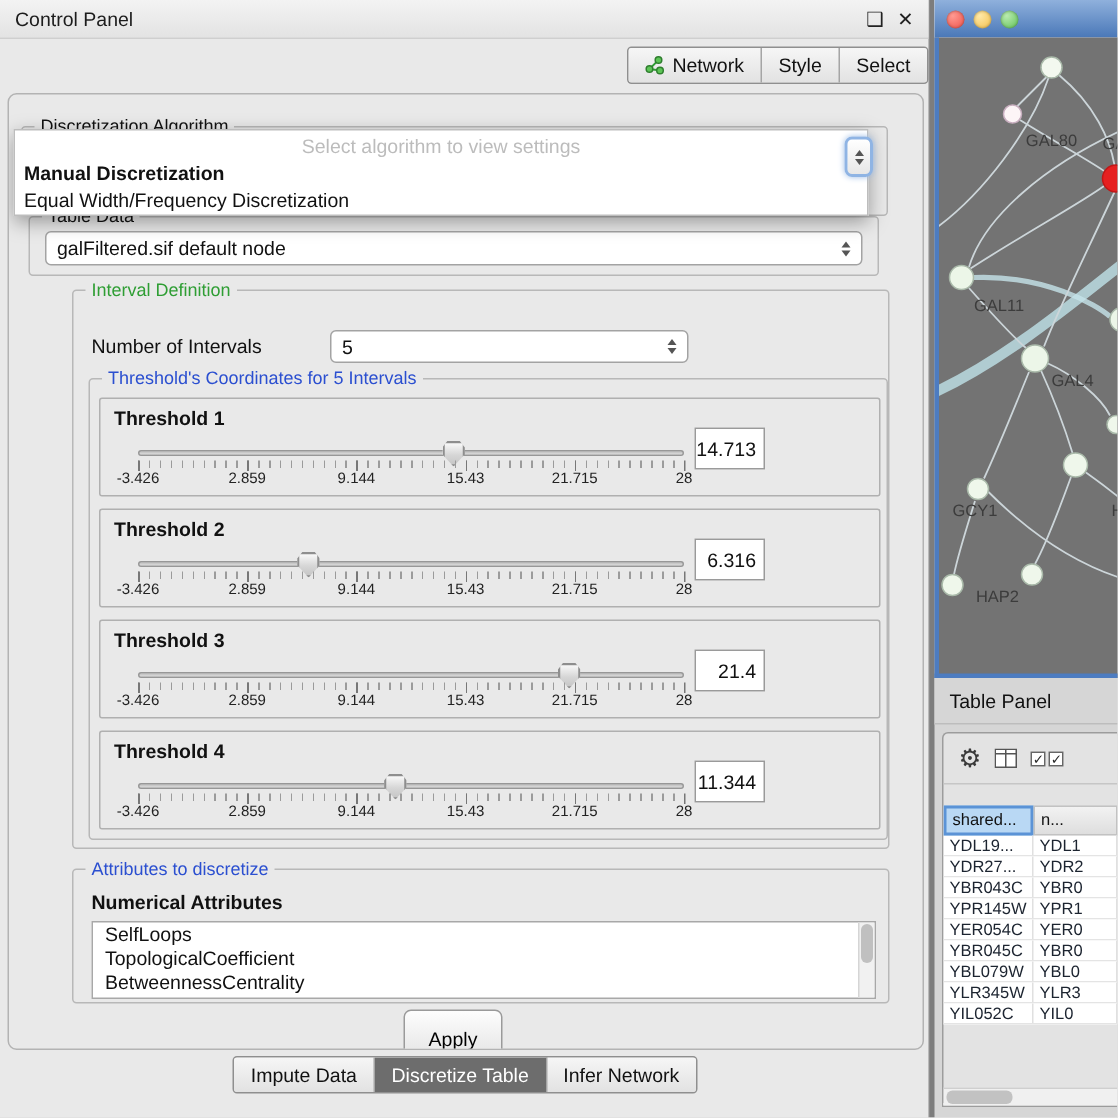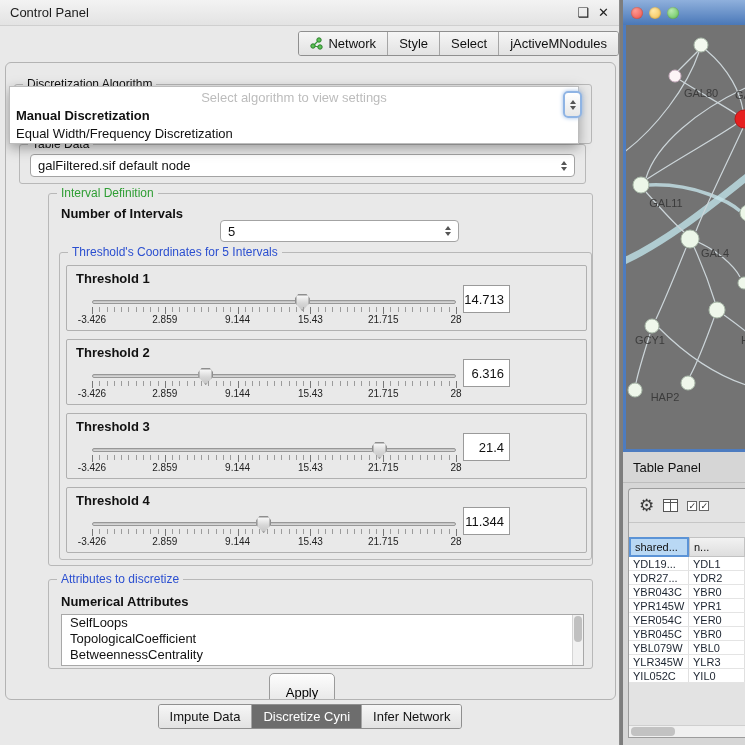--- a/index.html
+++ b/index.html
@@ -117,23 +117,20 @@
           <circle cx="10" cy="10" r="2.2" fill="#5cc455" stroke="#2f7e2f"></circle>
         </svg>
         <span>Network</span>
       </div>
       <div class="tab">
           <span>Style</span>
         </div>
       <div class="tab">
           <span>Select</span>
         </div>
-      <div class="tab">
-          <span>jActiveMNodules</span>
-        </div>
     </div>
   </div>
 
   <div class="content-pane">
 
     <div class="group" style="left:8px;top:21px;width:578px;height:60px">
       <span class="group-title">Discretization Algorithm</span>
     </div>
 
     <div class="algo-popup">
@@ -153,21 +150,21 @@
         <span class="arrows">
             <span class="arr-up"></span>
             <span class="arr-dn"></span>
           </span>
       </div>
     </div>
 
     <div class="group" style="left:42px;top:130px;width:545px;height:373px">
       <span class="group-title green">Interval Definition</span>
 
-      <span style="position:absolute;left:12px;top:12px;font-size:13px;font-weight:bold">Number of Intervals</span>
+      <span style="position:absolute;left:12px;top:29px;font-size:13px;font-weight:normal">Number of Intervals</span>
       <div class="combo" style="left:171px;top:26px;width:239px;height:22px">
         <span>5</span>
         <span class="arrows">
             <span class="arr-up"></span>
             <span class="arr-dn"></span>
           </span>
       </div>
 
       <div class="group" style="left:10px;top:58px;width:533px;height:308px">
         <span class="group-title blue">Threshold's Coordinates for 5 Intervals</span>
@@ -261,21 +258,21 @@
 
     <button class="apply-btn">Apply</button>
   </div>
 
   <div class="bottom-tabstrip">
     <div class="tabs">
       <div class="tab">
           <span>Impute Data</span>
         </div>
       <div class="tab selected">
-          <span>Discretize Cyni</span>
+          <span>Discretize Table</span>
         </div>
       <div class="tab">
           <span>Infer Network</span>
         </div>
     </div>
   </div>
 </div>
 
 <div class="divider"></div>
 

